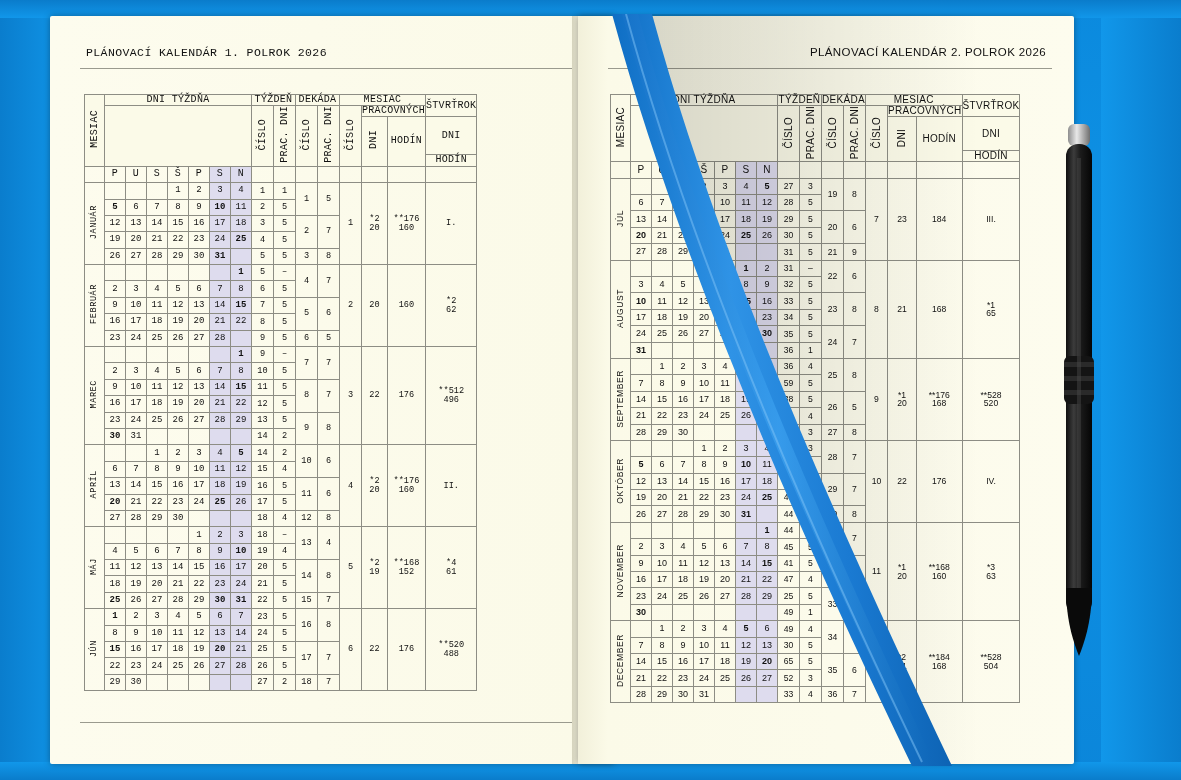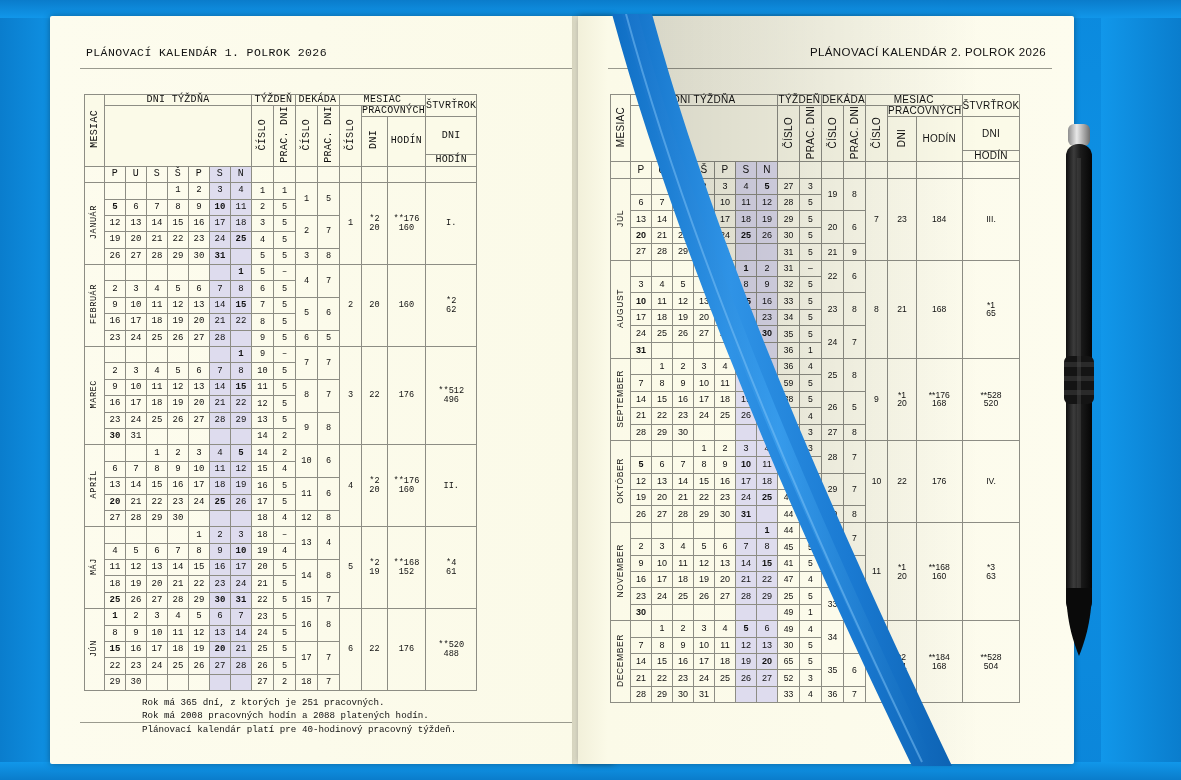--- a/index.html
+++ b/index.html
@@ -70,25 +70,20 @@
 <div id="stage">
   <div class="cover-left"></div>
   <div class="cover-right"></div>
   <div class="cover-top"></div>
   <div class="cover-bottom"></div>
 
   <div class="page left" id="page-left">
     <div class="page-title">PLÁNOVACÍ KALENDÁR 1. POLROK 2026</div>
     <div class="rule"></div>
     <div class="rule bottom"></div>
-    <div class="foot">
-        <div>Rok má 365 dní, z ktorých je 251 pracovných.</div>
-        <div>Rok má 2008 pracovných hodín a 2088 platených hodín.</div>
-        <div>Plánovací kalendár platí pre 40-hodinový pracovný týždeň.</div>
-      </div>
   <table class="cal">
         <thead>
           <tr>
             <td class="hcell mcell" rowspan="4"><span class="vert">MESIAC</span></td>
             <td class="hcell " colspan="7">DNI TÝŽDŇA</td>
             <td class="hcell " colspan="2">TÝŽDEŇ</td>
             <td class="hcell " colspan="2">DEKÁDA</td>
             <td class="hcell " colspan="3">MESIAC</td>
             <td class="hcell wide" rowspan="2">ŠTVRŤROK</td>
           </tr>

